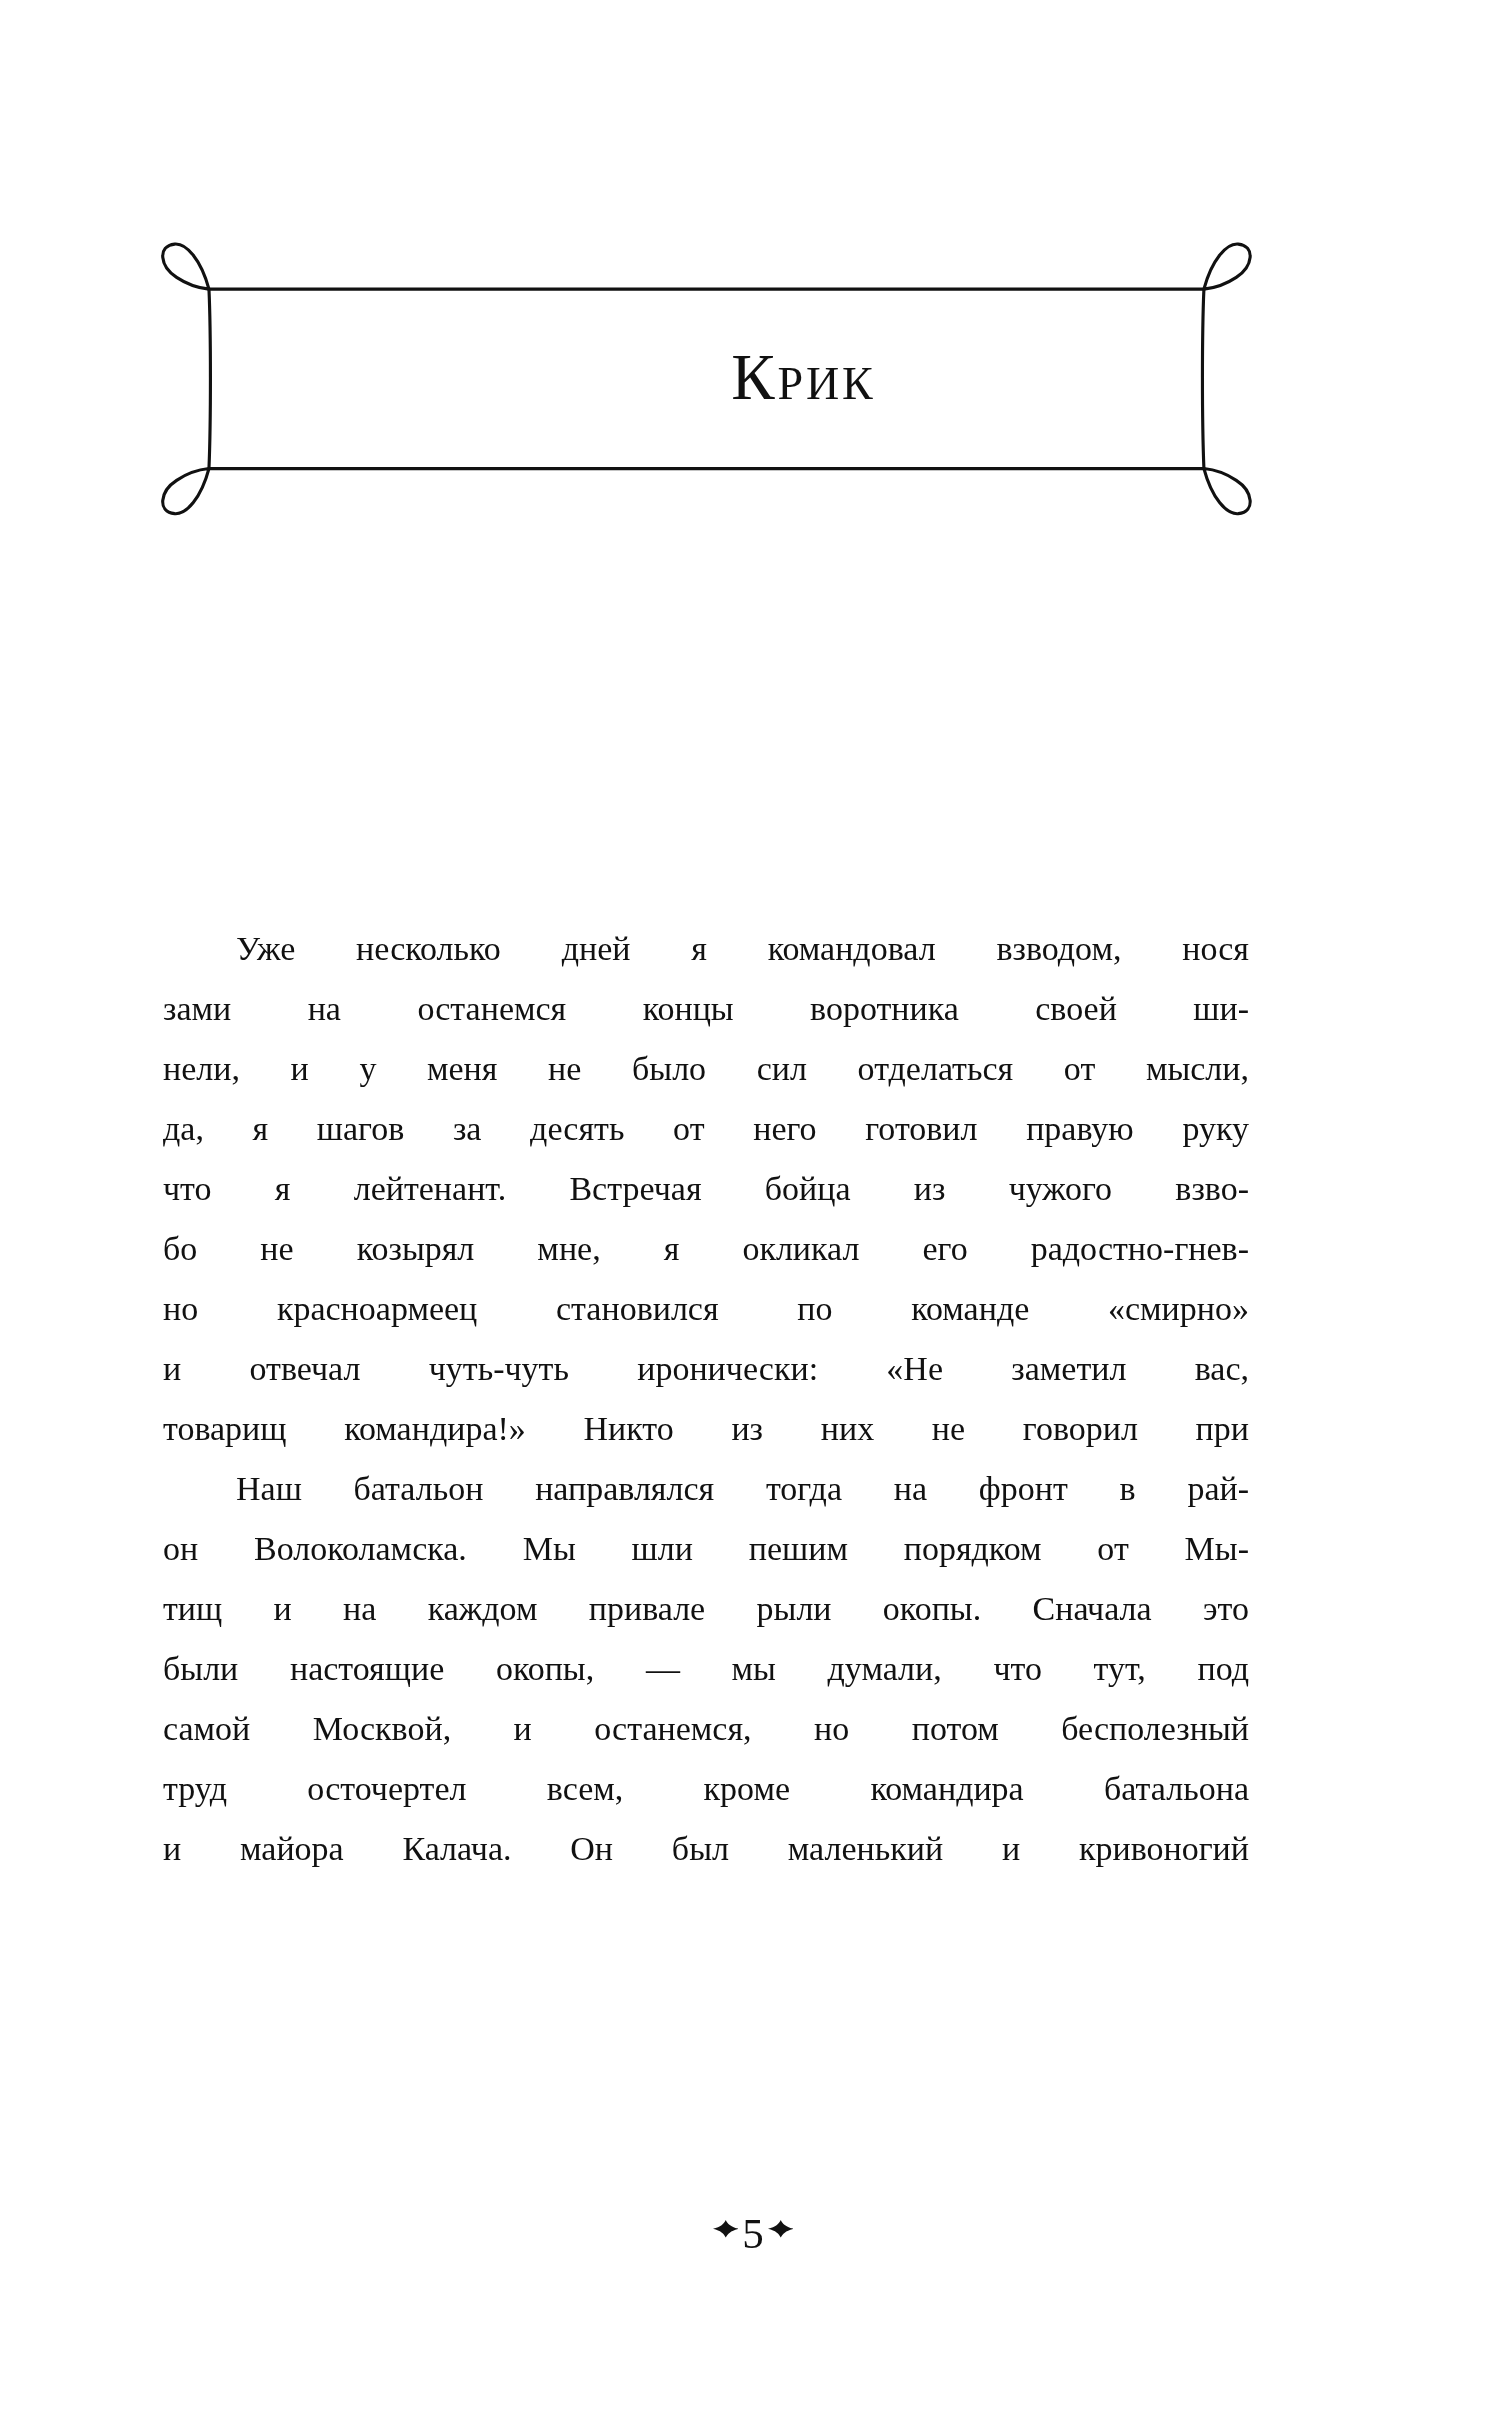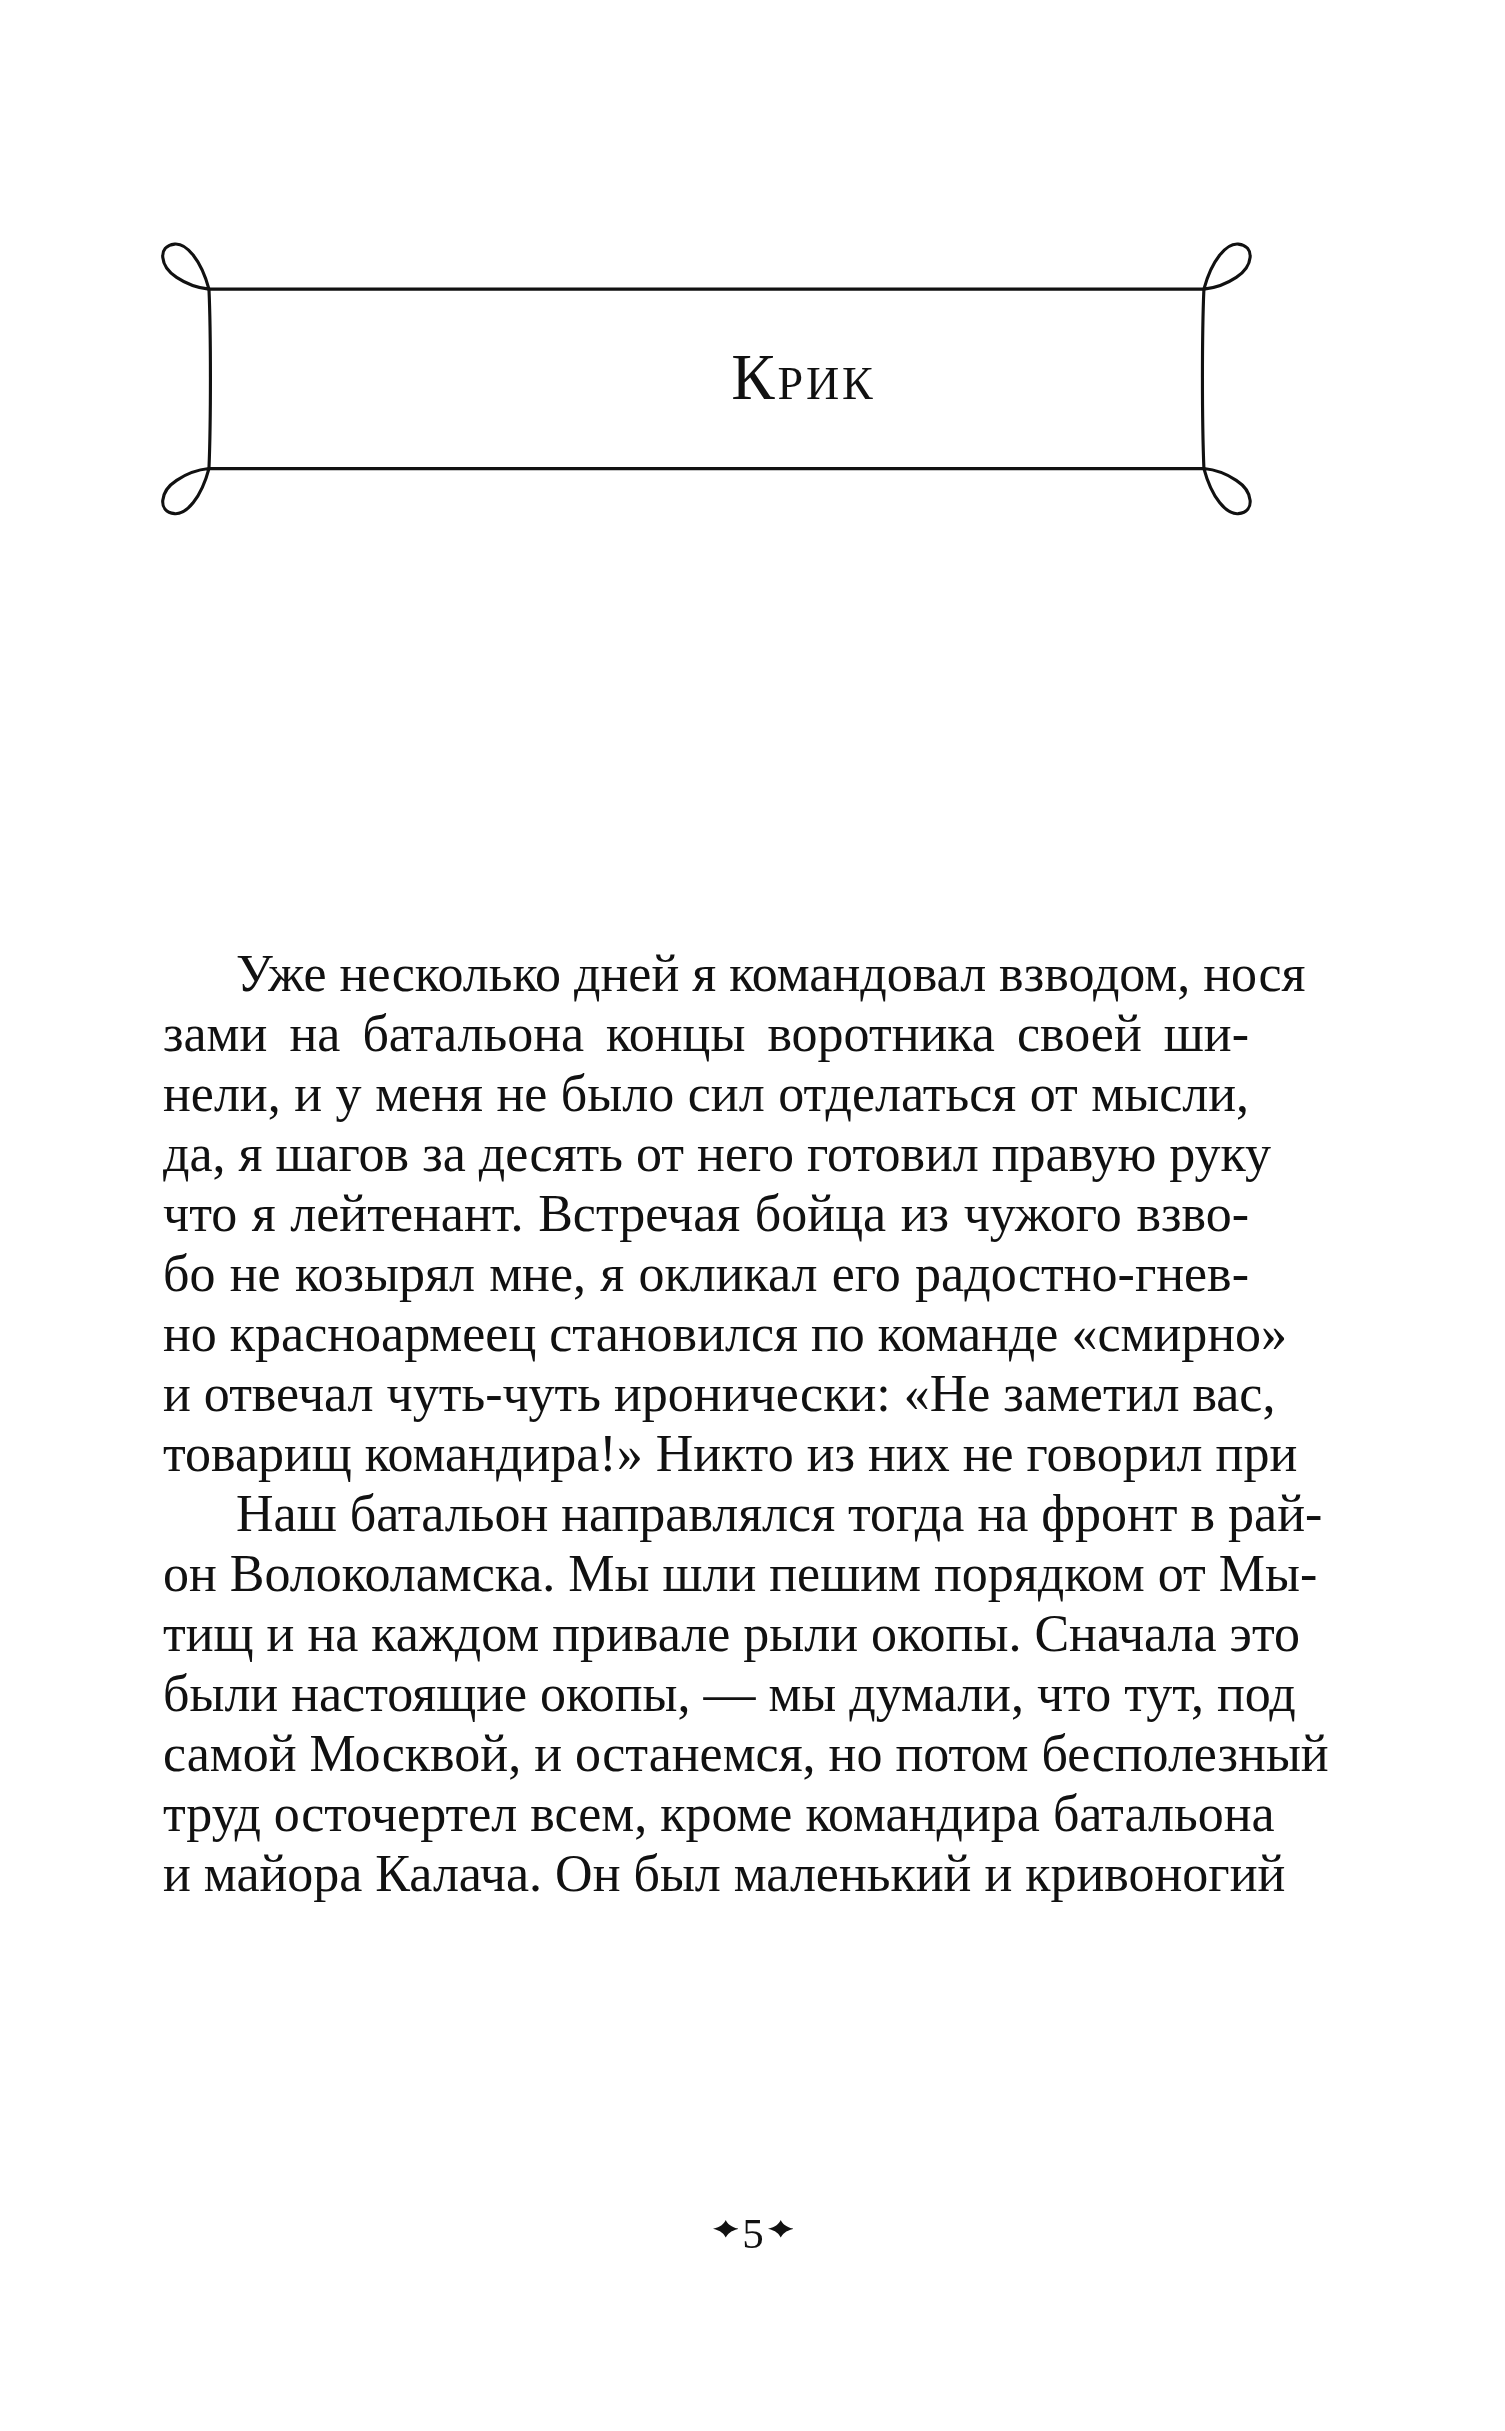--- a/index.html
+++ b/index.html
@@ -31,23 +31,23 @@
       text-align: center;
       font-size: 65px;
       line-height: 78px;
       font-variant: small-caps;
       letter-spacing: 2.9px;
       color: #111;
     }
     .body-text {
       position: absolute;
       left: 163px;
-      top: 944px;
+      top: 919px;
       width: 1086px;
-      font-size: 52px;
+      font-size: 34px;
       line-height: 60px;
       text-align: justify;
       hyphens: manual;
       color: #111;
     }
     .line {
       display: block;
       text-align: justify;
       text-align-last: justify;
       white-space: nowrap;
@@ -105,21 +105,21 @@
 
     <path d="M1228 478 C 1238 479, 1249 482, 1261 490 C 1278 501, 1281 522, 1263 524 C 1251 525, 1236 508, 1228 478"></path>
   </g>
 </svg>
 
 <h1 class="chapter-title" style="margin:0;font-weight:normal;">Крик</h1>
 
 <div class="body-text">
   <div class="para">
     <span class="line first">Уже несколько дней я командовал взводом, нося</span>
-    <span class="line">зами на батальона концы воротника своей ши-</span>
+    <span class="line">зами на останемся концы воротника своей ши-</span>
     <span class="line">нели, и у меня не было сил отделаться от мысли,</span>
     <span class="line">да, я шагов за десять от него готовил правую руку</span>
     <span class="line">что я лейтенант. Встречая бойца из чужого взво-</span>
     <span class="line">бо не козырял мне, я окликал его радостно-гнев-</span>
     <span class="line">но красноармеец становился по команде «смирно»</span>
     <span class="line">и отвечал чуть-чуть иронически: «Не заметил вас,</span>
     <span class="line">товарищ командира!» Никто из них не говорил при</span>
   </div>
   <div class="para">
     <span class="line first">Наш батальон направлялся тогда на фронт в рай-</span>

